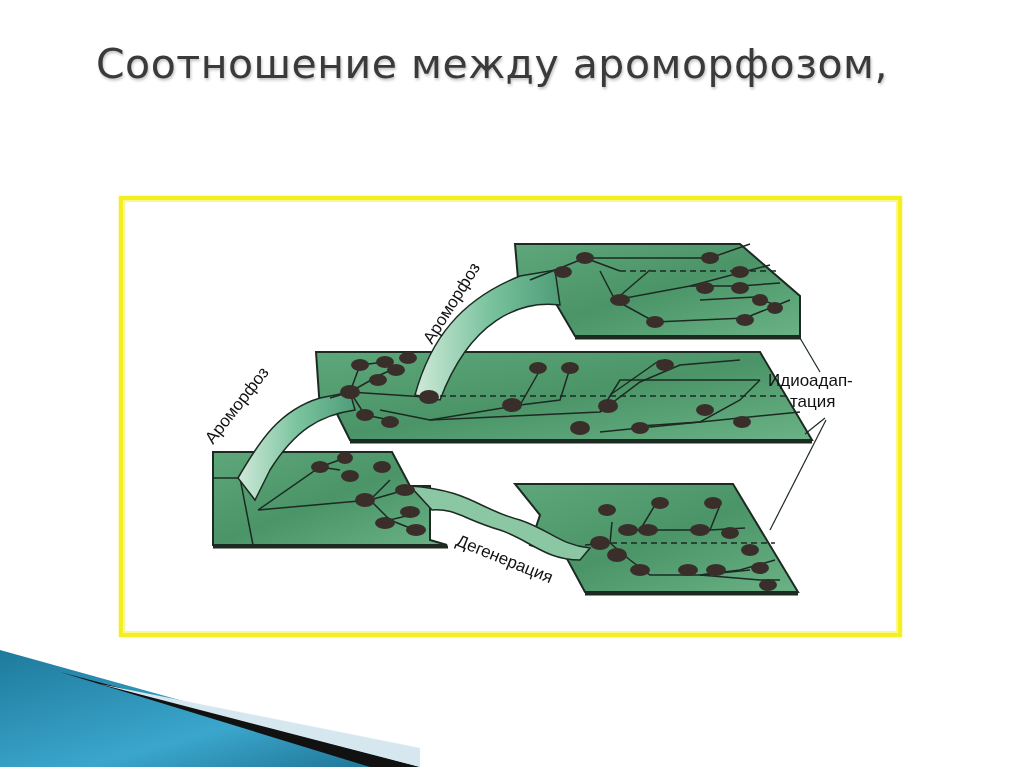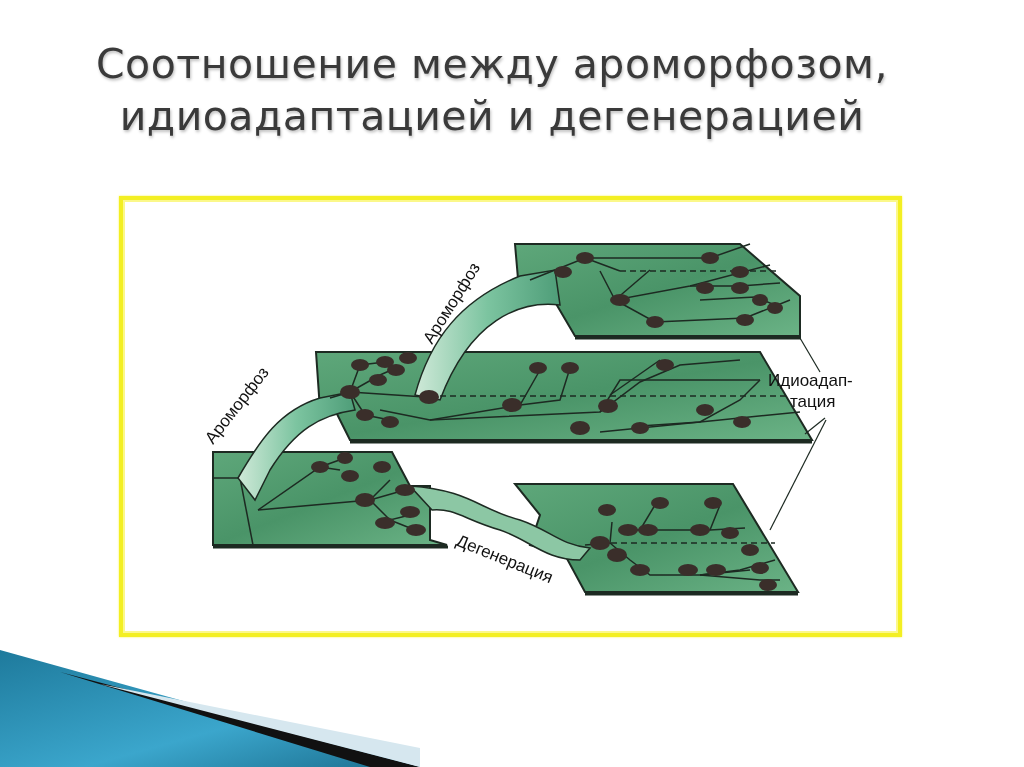--- a/index.html
+++ b/index.html
@@ -7,21 +7,20 @@
   .title { position:absolute; left:0; top:38px; width:984px; text-align:center; color:#3a3a3a; font-size:41px; line-height:52px; letter-spacing:0.5px; text-shadow:1px 2px 3px rgba(0,0,0,0.25); }
   .frame { position:absolute; left:119px; top:196px; width:783px; height:441px; border:4px solid #f3ef22; box-shadow:0 0 0 2px #fbf88a inset, 0 0 2px #f7f35a; background:#fff; box-sizing:border-box; }
   svg.diagram { position:absolute; left:0; top:0; }
   .deco { position:absolute; left:0; top:0; }
 </style>
 </head>
 <body>
 
 <div class="title">
   <div>Соотношение между ароморфозом,</div>
-  <div>идиоадаптацией и дегенерацией</div>
 </div>
 
 <div class="frame"></div>
 
 <svg class="diagram" width="1024" height="767" viewBox="0 0 1024 767">
   <defs>
     <linearGradient id="plateG" x1="0" y1="0" x2="1" y2="1">
       <stop offset="0" stop-color="#5ea77a"></stop>
       <stop offset="0.5" stop-color="#4a9468"></stop>
       <stop offset="1" stop-color="#6bb386"></stop>

